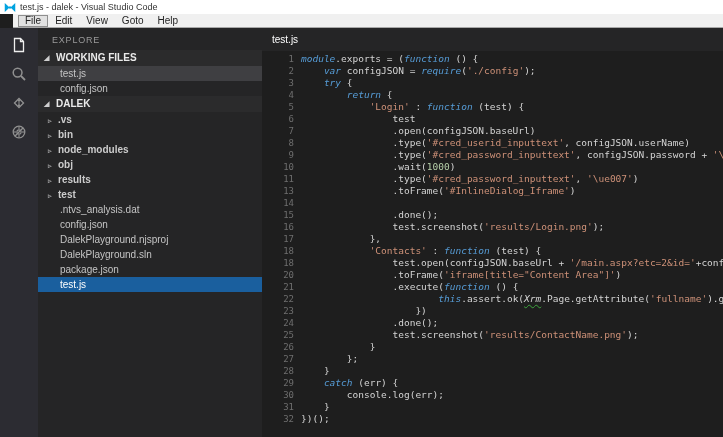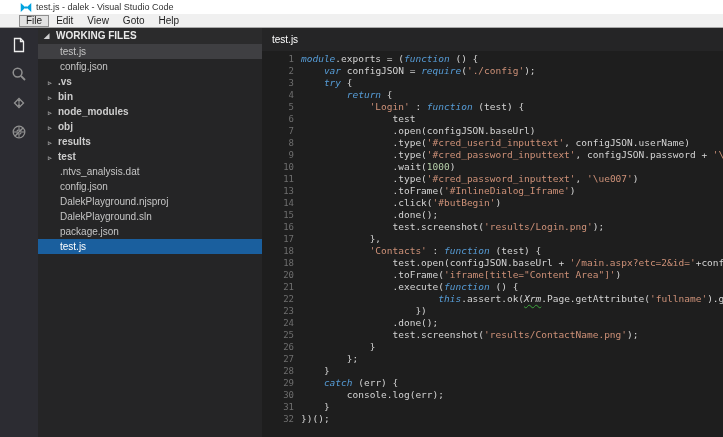--- a/index.html
+++ b/index.html
@@ -1,24 +1,24 @@
 <!DOCTYPE html>
 <html style="--keyword: #569cd6; --string: #ce9178; --number: #b5cea8; --plain: #d4d4d4; --line_number: #6e6e6e; --squiggle: #3da53d; --selection_active: #1a5f9e; --titlebar_bg: #ffffff; --menubar_bg: #f0f0f0; --activitybar_bg: #2c2c32; --sidebar_bg: #252526; --editor_bg: #1e1e1e;"><head>
 <meta charset="utf-8">
 <style>
   html,body{margin:0;padding:0;background:#1e1e1e;}
   .window{width:723px;height:437px;overflow:hidden;position:relative;
     font-family:"Liberation Sans",sans-serif;background:#1e1e1e;}
 
   
   .titlebar{height:14px;background:#ffffff;display:flex;align-items:center;
-    padding-left:20px;gap:4px;}
+    padding-left:4px;gap:4px;}
   .title-text{font-size:9px;color:#333;white-space:nowrap;}
   .menubar{height:13px;background:#f0f0f0;border-bottom:1px solid #a8a8a8;
-    display:flex;align-items:center;padding-left:19px;}
+    display:flex;align-items:center;padding-left:5px;margin-left:13px;}
   .menu-item{font-size:10px;color:#1e1e1e;padding:0 7px;line-height:12px;cursor:default;}
   .menu-item.focused{border:1px solid #8f8f8f;background:#e2e2e2;padding:0 6px;line-height:10px;}
 
   
   .main{display:flex;height:409px;}
   .activitybar{width:38px;background:#2c2c32;flex:none;display:flex;
     flex-direction:column;align-items:center;padding-top:8px;gap:12px;}
   .act-icon{width:17px;height:17px;display:flex;align-items:center;justify-content:center;}
   .act-icon svg{display:block;}
 
@@ -103,27 +103,32 @@
             <line x1="8" y1="2.8" x2="8" y2="5.2" stroke="#909090" stroke-width="1.1"></line>
             <line x1="8" y1="10.8" x2="8" y2="13.2" stroke="#909090" stroke-width="1.1"></line>
             <line x1="2.8" y1="8" x2="5.2" y2="8" stroke="#909090" stroke-width="1.1"></line>
             <line x1="10.8" y1="8" x2="13.2" y2="8" stroke="#909090" stroke-width="1.1"></line>
             <line x1="3.8" y1="12.2" x2="12.2" y2="3.8" stroke="#909090" stroke-width="1.3"></line>
           </svg>
         </div>
       </div>
 
     <div class="sidebar">
+      <div class="explore-header">EXPLORE</div>
       <div id="sidebar-sections">
           <div class="section-header">
             <span class="twistie">◢</span>
             <span>WORKING FILES</span>
           </div>
           <div class="side-row sel-inactive"><span>test.js</span></div>
           <div class="side-row"><span>config.json</span></div>
+          <div class="section-header">
+            <span class="twistie">◢</span>
+            <span>DALEK</span>
+          </div>
           <div class="side-row folder"><span class="fold-arrow">▹</span><span>.vs</span></div>
           <div class="side-row folder"><span class="fold-arrow">▹</span><span>bin</span></div>
           <div class="side-row folder"><span class="fold-arrow">▹</span><span>node_modules</span></div>
           <div class="side-row folder"><span class="fold-arrow">▹</span><span>obj</span></div>
           <div class="side-row folder"><span class="fold-arrow">▹</span><span>results</span></div>
           <div class="side-row folder"><span class="fold-arrow">▹</span><span>test</span></div>
           <div class="side-row"><span>.ntvs_analysis.dat</span></div>
           <div class="side-row"><span>config.json</span></div>
           <div class="side-row"><span>DalekPlayground.njsproj</span></div>
           <div class="side-row"><span>DalekPlayground.sln</span></div>
@@ -142,21 +147,21 @@
           <div class="code-line"><span class="gutter">3</span><span class="code-text"><span class="tok-p">    </span><span class="tok-k">try</span><span class="tok-p"> {</span></span></div>
           <div class="code-line"><span class="gutter">4</span><span class="code-text"><span class="tok-p">        </span><span class="tok-k">return</span><span class="tok-p"> {</span></span></div>
           <div class="code-line"><span class="gutter">5</span><span class="code-text"><span class="tok-p">            </span><span class="tok-s">'Login'</span><span class="tok-p"> : </span><span class="tok-k">function</span><span class="tok-p"> (test) {</span></span></div>
           <div class="code-line"><span class="gutter">6</span><span class="code-text"><span class="tok-p">                test</span></span></div>
           <div class="code-line"><span class="gutter">7</span><span class="code-text"><span class="tok-p">                .open(configJSON.baseUrl)</span></span></div>
           <div class="code-line"><span class="gutter">8</span><span class="code-text"><span class="tok-p">                .type(</span><span class="tok-s">'#cred_userid_inputtext'</span><span class="tok-p">, configJSON.userName)</span></span></div>
           <div class="code-line"><span class="gutter">9</span><span class="code-text"><span class="tok-p">                .type(</span><span class="tok-s">'#cred_password_inputtext'</span><span class="tok-p">, configJSON.password + </span><span class="tok-s">'\ue007\ue007'</span></span></div>
           <div class="code-line"><span class="gutter">10</span><span class="code-text"><span class="tok-p">                .wait(</span><span class="tok-n">1000</span><span class="tok-p">)</span></span></div>
           <div class="code-line"><span class="gutter">11</span><span class="code-text"><span class="tok-p">                .type(</span><span class="tok-s">'#cred_password_inputtext'</span><span class="tok-p">, </span><span class="tok-s">'\ue007'</span><span class="tok-p">)</span></span></div>
           <div class="code-line"><span class="gutter">13</span><span class="code-text"><span class="tok-p">                .toFrame(</span><span class="tok-s">'#InlineDialog_Iframe'</span><span class="tok-p">)</span></span></div>
-          <div class="code-line"><span class="gutter">14</span><span class="code-text"><span class="tok-p">                .click(</span><span class="tok-s">'#butBegin'</span><span class="tok-p">)</span></span></div>
+          <div class="code-line"><span class="gutter">14</span></div>
           <div class="code-line"><span class="gutter">15</span><span class="code-text"><span class="tok-p">                .done();</span></span></div>
           <div class="code-line"><span class="gutter">16</span><span class="code-text"><span class="tok-p">                test.screenshot(</span><span class="tok-s">'results/Login.png'</span><span class="tok-p">);</span></span></div>
           <div class="code-line"><span class="gutter">17</span><span class="code-text"><span class="tok-p">            },</span></span></div>
           <div class="code-line"><span class="gutter">18</span><span class="code-text"><span class="tok-p">            </span><span class="tok-s">'Contacts'</span><span class="tok-p"> : </span><span class="tok-k">function</span><span class="tok-p"> (test) {</span></span></div>
           <div class="code-line"><span class="gutter">18</span><span class="code-text"><span class="tok-p">                test.open(configJSON.baseUrl + </span><span class="tok-s">'/main.aspx?etc=2&amp;id='</span><span class="tok-p">+configJSON.contact</span></span></div>
           <div class="code-line"><span class="gutter">20</span><span class="code-text"><span class="tok-p">                .toFrame(</span><span class="tok-s">'iframe[title="Content Area"]'</span><span class="tok-p">)</span></span></div>
           <div class="code-line"><span class="gutter">21</span><span class="code-text"><span class="tok-p">                .execute(</span><span class="tok-k">function</span><span class="tok-p"> () {</span></span></div>
           <div class="code-line"><span class="gutter">22</span><span class="code-text"><span class="tok-p">                        </span><span class="tok-k">this</span><span class="tok-p">.assert.ok(</span><span class="tok-x">Xrm</span><span class="tok-p">.Page.getAttribute(</span><span class="tok-s">'fullname'</span><span class="tok-p">).getValue() === </span></span></div>
           <div class="code-line"><span class="gutter">23</span><span class="code-text"><span class="tok-p">                    })</span></span></div>
           <div class="code-line"><span class="gutter">24</span><span class="code-text"><span class="tok-p">                .done();</span></span></div>

